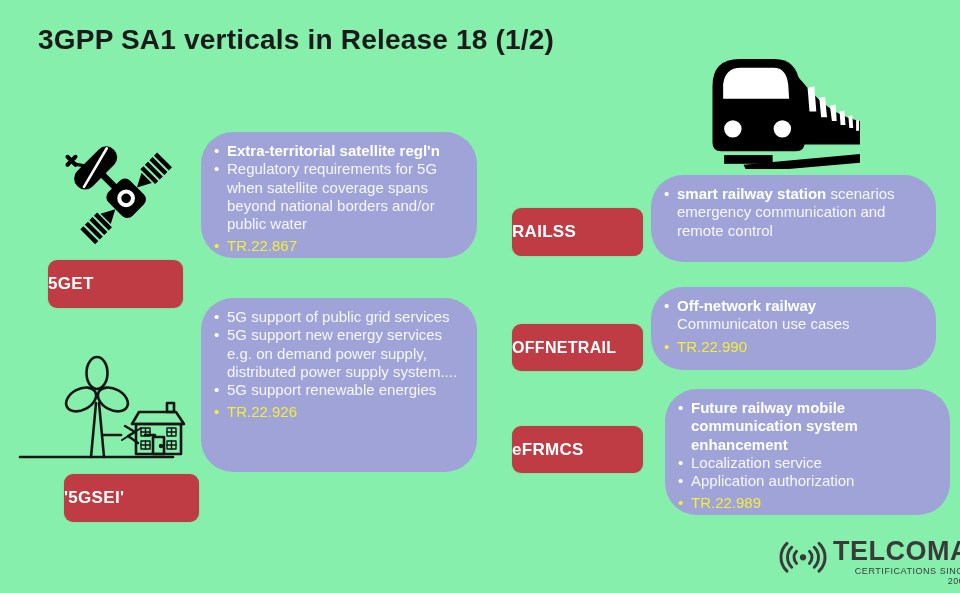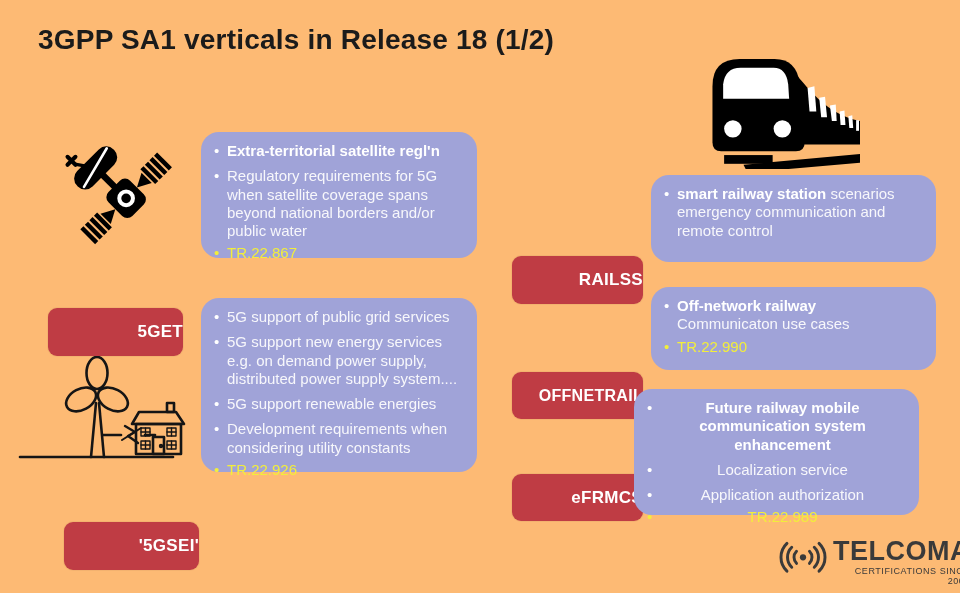--- a/index.html
+++ b/index.html
@@ -1,48 +1,47 @@
 <!DOCTYPE html>
 <html><head>
 <meta charset="utf-8">
 <style>
   * { margin:0; padding:0; box-sizing:border-box; }
   html,body { width:960px; height:593px; }
   body { font-family:"Liberation Sans", sans-serif; background:#ffffff; overflow:hidden; }
-  .stage { position:relative; width:960px; height:593px; background:#fdba74; }
+  .stage { position:relative; width:960px; height:593px; background:#86efac; }
 
   .page-title {
     position:absolute; left:38px; top:24px;
     font-size:28px; font-weight:600; color:#1b1b1b; letter-spacing:0.2px;
   }
 
   
   .red-pill {
     position:absolute; background:#bf3c44; color:#ffffff;
-    border-radius:9px; display:flex; align-items:center; justify-content:flex-end;
+    border-radius:9px; display:flex; align-items:center; justify-content:flex-start;
     font-weight:700; font-size:17px; letter-spacing:0.3px;
     box-shadow:0 0 0 1px rgba(0,0,0,0.04);
-    margin-top:48px;
   }
 
   
   .purple-card {
-    position:absolute; background:#a0a3d8; border-radius:18px;
+    position:absolute; background:#a0a3d8; border-radius:32px;
     padding:10px 14px 12px 12px; color:#ffffff;
   }
   .purple-card ul { list-style:none; }
   .purple-card li {
     position:relative; padding-left:14px;
     font-size:15px; line-height:1.22; color:#f7f7fb;
   }
   .purple-card li::before {
     content:"\2022"; position:absolute; left:1px; top:0;
     font-size:15px; color:#ffffff;
   }
-  .purple-card li + li { margin-top:7px; }
+  .purple-card li + li { margin-top:0; }
   .purple-card li .b { font-weight:700; color:#ffffff; }
   .purple-card li.tr-item { color:#f2ee3b; margin-top:4px; }
   .purple-card li.tr-item::before { color:#f2ee3b; }
 
   .icon-box { position:absolute; }
 
   
   .logo { position:absolute; left:777px; top:538px; display:flex; align-items:flex-start; }
   .logo-text { margin-left:4px; }
   .logo-name { font-size:27px; font-weight:700; color:#3a3a3a; letter-spacing:0.5px; line-height:1; }
@@ -170,39 +169,38 @@
       <li><span>Regulatory requirements for 5G when satellite coverage spans beyond national borders and/or public water</span></li>
       <li class="tr-item"><span>TR.22.867</span></li>
     </ul>
   </div>
 
   <div class="purple-card" style="left:201px; top:298px; width:276px; height:174px;">
     <ul>
       <li><span>5G support of public grid services</span></li>
       <li><span>5G support new energy services e.g. on demand power supply, distributed power supply system....</span></li>
       <li><span>5G support renewable energies</span></li>
-      <li><span>Development requirements when considering utility constants</span></li>
       <li class="tr-item"><span>TR.22.926</span></li>
     </ul>
   </div>
 
   <div class="purple-card" style="left:651px; top:175px; width:285px; height:87px;">
     <ul>
       <li><span class="b">smart railway station</span><span> scenarios emergency  communication and remote control</span></li>
     </ul>
   </div>
 
   <div class="purple-card" style="left:651px; top:287px; width:285px; height:83px;">
     <ul>
       <li><span class="b">Off-network railway</span><br><span>Communicaton use cases</span></li>
       <li class="tr-item"><span>TR.22.990</span></li>
     </ul>
   </div>
 
-  <div class="purple-card" style="left:634px; top:389px; width:285px; height:126px;text-align:center;">
+  <div class="purple-card" style="left:665px; top:389px; width:285px; height:126px;">
     <ul>
       <li><span class="b">Future railway mobile communication system enhancement</span></li>
       <li><span>Localization service</span></li>
       <li><span>Application authorization</span></li>
       <li class="tr-item"><span>TR.22.989</span></li>
     </ul>
   </div>
 
   <div class="logo">
     <span>

